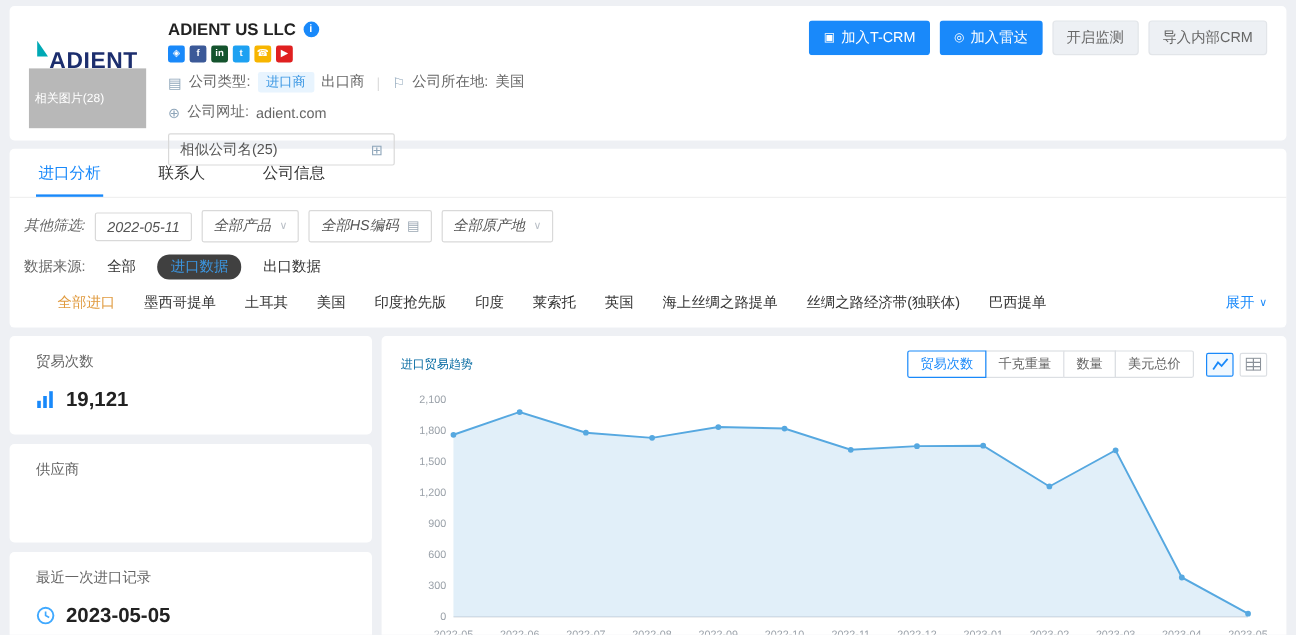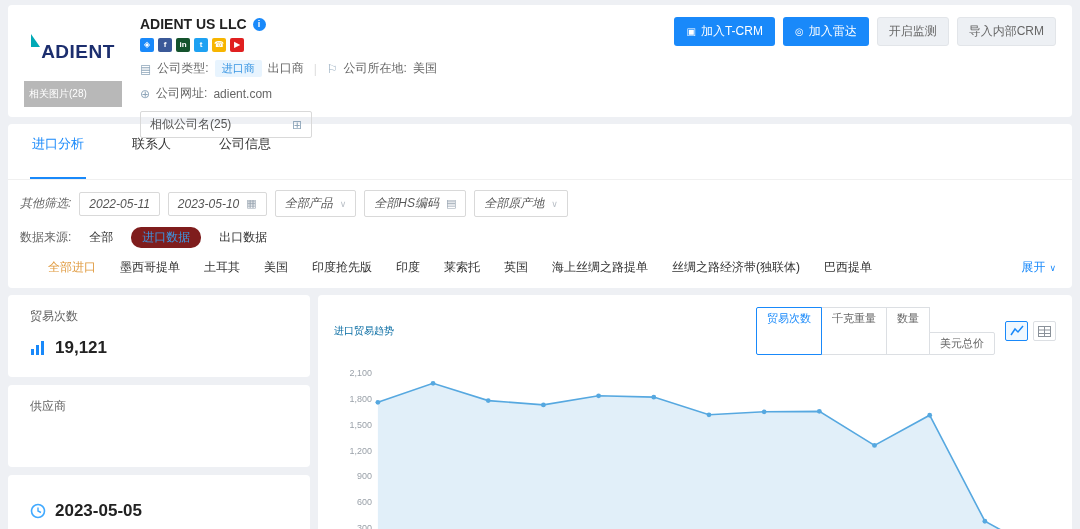--- a/index.html
+++ b/index.html
@@ -11,53 +11,53 @@
   }
   .page { padding:5px 8px; }
   .card { background:#fff; border-radius:4px; }
 
   
   .header-card { position:relative; display:flex; padding:10px 16px; height:112px; }
   .logo { position:relative; width:98px; height:92px; margin-right:18px; cursor:pointer; overflow:hidden; }
   .logo-mark { display:flex; align-items:flex-start; justify-content:center; padding-top:26px; }
   .logo-tri { width:0; height:0; border-right:9px solid transparent; border-bottom:13px solid #00a9b5; margin-right:1px; margin-top:-7px; }
   .logo-text { font-size:19px; font-weight:700; color:#1c2e6e; letter-spacing:.5px; }
-  .logo-caption { position:absolute; left:0; right:0; bottom:0; background:rgba(125,125,125,.55); color:#fff; font-size:10px; padding:6px 5px; }
+  .logo-caption { position:absolute; left:0; right:0; bottom:0; background:rgba(125,125,125,.55); color:#fff; font-size:10px; padding:18px 5px; }
   .hinfo { flex:1; padding-top:1px; }
   .name-row { display:flex; align-items:center; gap:6px; font-size:14px; font-weight:700; color:#222; }
   .info-badge { width:13px; height:13px; border-radius:50%; background:#1989fa; color:#fff; font-size:9px; line-height:13px; text-align:center; font-weight:700; }
   .social-row { margin-top:6px; display:flex; gap:4px; }
   .soc { width:14px; height:14px; border-radius:2px; color:#fff; font-size:8px; line-height:14px; text-align:center; font-weight:700; cursor:pointer; }
   .s0{background:#1989fa;} .s1{background:#3b5998;} .s2{background:#14532d;} .s3{background:#1da1f2;} .s4{background:#f7b500;} .s5{background:#e02020;}
   .meta-row { margin-top:8px; display:flex; align-items:center; gap:6px; color:#666; font-size:12px; }
   .meta-icon { color:#8fa6ba; font-size:12px; }
   .tag-importer { background:#e8f4fe; color:#3b97e3; padding:1px 7px; border-radius:2px; font-size:11px; }
   .sep { color:#ddd; margin:0 4px; }
-  .similar-box { margin-top:9px; width:172px; border:1px solid #d9d9d9; border-radius:2px; padding:4px 9px; display:flex; justify-content:space-between; align-items:center; color:#555; cursor:pointer; }
+  .similar-box { margin-top:9px; width:189px; border:1px solid #d9d9d9; border-radius:2px; padding:4px 9px; display:flex; justify-content:space-between; align-items:center; color:#555; cursor:pointer; }
   .box-icon { color:#8fa6ba; }
   .actions { position:absolute; top:12px; right:16px; display:flex; gap:8px; }
   .btn { font-size:12px; padding:5px 11px; border-radius:3px; cursor:pointer; display:flex; align-items:center; gap:5px; border:1px solid transparent; }
   .btn-primary { background:#1989fa; color:#fff; }
   .btn-default { background:#edf0f4; color:#666; border-color:#e2e5e9; }
   .btn-ic { font-size:10px; }
 
   
   .tabs-card { margin-top:7px; }
   .tabs-row { display:flex; gap:44px; padding:0 22px; border-bottom:1px solid #f0f0f0; }
-  .tab { padding:11px 2px 24px; font-size:13px; color:#333; cursor:pointer; border-bottom:2px solid transparent; }
+  .tab { padding:11px 2px 9px; font-size:13px; color:#333; cursor:pointer; border-bottom:2px solid transparent; }
   .tab.active { color:#1989fa; border-bottom-color:#1989fa; }
   .filter-row { display:flex; align-items:center; gap:8px; padding:10px 12px 0; color:#666;font-style:italic; }
   .fbox { border:1px solid #d9d9d9; border-radius:2px; padding:4px 9px; display:flex; align-items:center; gap:7px; color:#555; background:#fff; cursor:pointer; }
   .chev { color:#b9bfc6; font-size:9px; }
   .f-icon { color:#9aa6b2; font-size:11px; }
   .source-section { padding:10px 12px 12px; }
   .src-row { display:flex; align-items:center; gap:18px; }
   .src-label { color:#666; }
   .src-item { color:#333; cursor:pointer; }
-  .pill-active { background:#7f1d1d; color:#3b97e3; padding:2px 11px; border-radius:10px; cursor:pointer;font-family:Liberation Serif, serif; }
+  .pill-active { background:#404040; color:#3b97e3; padding:2px 11px; border-radius:10px; cursor:pointer;font-family:Liberation Serif, serif; }
   .src-row2 { margin-top:11px; display:flex; align-items:center; gap:24px; padding-left:28px; }
   .region { color:#333; cursor:pointer; white-space:nowrap; }
   .region.active { color:#e09a3e; }
   .expand-link { margin-left:auto; color:#1989fa; cursor:pointer; display:flex; align-items:center; gap:4px; padding-right:4px; }
   .expand-link .chev { color:#1989fa; }
 
   
   .content-row { display:flex; gap:8px; margin-top:7px; align-items:flex-start; }
   .left-col { width:302px; flex-shrink:0; display:flex; flex-direction:column; gap:8px; }
   .stat-card { padding:13px 22px; height:82px; }
@@ -65,21 +65,21 @@
   .stat-value-row { margin-top:13px; display:flex; align-items:center; gap:9px; }
   .stat-value { font-size:17px; font-weight:700; color:#222; }
 
   .chart-card { flex:1; padding:12px 16px; height:276px; }
   .chart-header { display:flex; align-items:center; justify-content:space-between; }
   .chart-title { font-size:10px; font-weight:400; color:#0369a1; }
   .chart-controls { display:flex; align-items:center; gap:10px; }
   .toggle-group { display:flex; }
   .tbtn { border:1px solid #dcdfe3; padding:3px 10px; font-size:11px; color:#666; background:#fff; margin-left:-1px; cursor:pointer; position:relative; }
   .tbtn:first-child { border-radius:2px 0 0 2px; margin-left:0; }
-  .tbtn:last-child { border-radius:0 2px 2px 0;margin-top:25px; }
+  .tbtn:last-child { border-radius:0 2px 2px 0; }
   .tbtn.active { color:#1989fa; border-color:#1989fa; z-index:1; }
   .icon-btns { display:flex; gap:5px; }
   .ibtn { width:23px; height:20px; border:1px solid #dcdfe3; border-radius:2px; display:flex; align-items:center; justify-content:center; background:#fff; cursor:pointer; }
   .ibtn.active { border-color:#1989fa; background:#f0f8ff; }
   .trend-chart { margin-top:10px; width:100%; height:215px; display:block; }
 </style>
 </head>
 <body>
 
 <div class="page">
@@ -149,24 +149,20 @@
     <div class="tabs-row">
       <div class="tab active">进口分析</div>
       <div class="tab">联系人</div>
       <div class="tab">公司信息</div>
     </div>
 
     <div class="filter-row">
       <span>其他筛选:</span>
       <div class="fbox">
         <span>2022-05-11</span>
-      </div>
-      <div class="fbox">
-        <span>2023-05-10</span>
-        <span class="f-icon">▦</span>
       </div>
       <div class="fbox">
         <span>全部产品</span>
         <span class="chev">∨</span>
       </div>
       <div class="fbox">
         <span>全部HS编码</span>
         <span class="f-icon">▤</span>
       </div>
       <div class="fbox">
@@ -215,20 +211,21 @@
           </svg>
           <span class="stat-value">19,121</span>
         </div>
       </div>
 
       <div class="card stat-card">
         <div class="stat-label">供应商</div>
       </div>
 
       <div class="card stat-card">
+        <div class="stat-label">最近一次进口记录</div>
         <div class="stat-value-row">
           <svg width="16" height="16">
             <circle cx="8" cy="8" r="6.5" fill="none" stroke="#40a9ff" stroke-width="1.6"></circle>
             <polyline points="8,4.5 8,8 11,9.5" fill="none" stroke="#40a9ff" stroke-width="1.4"></polyline>
           </svg>
           <span class="stat-value">2023-05-05</span>
         </div>
       </div>
 
     </div>

